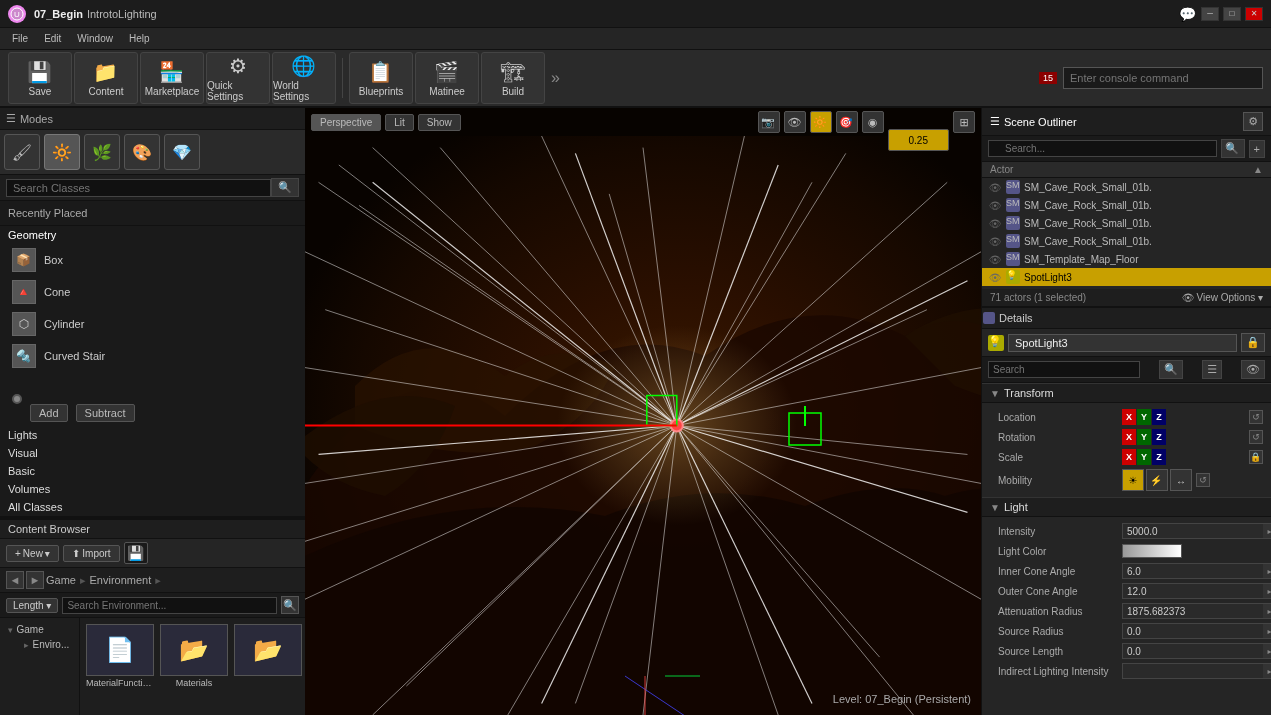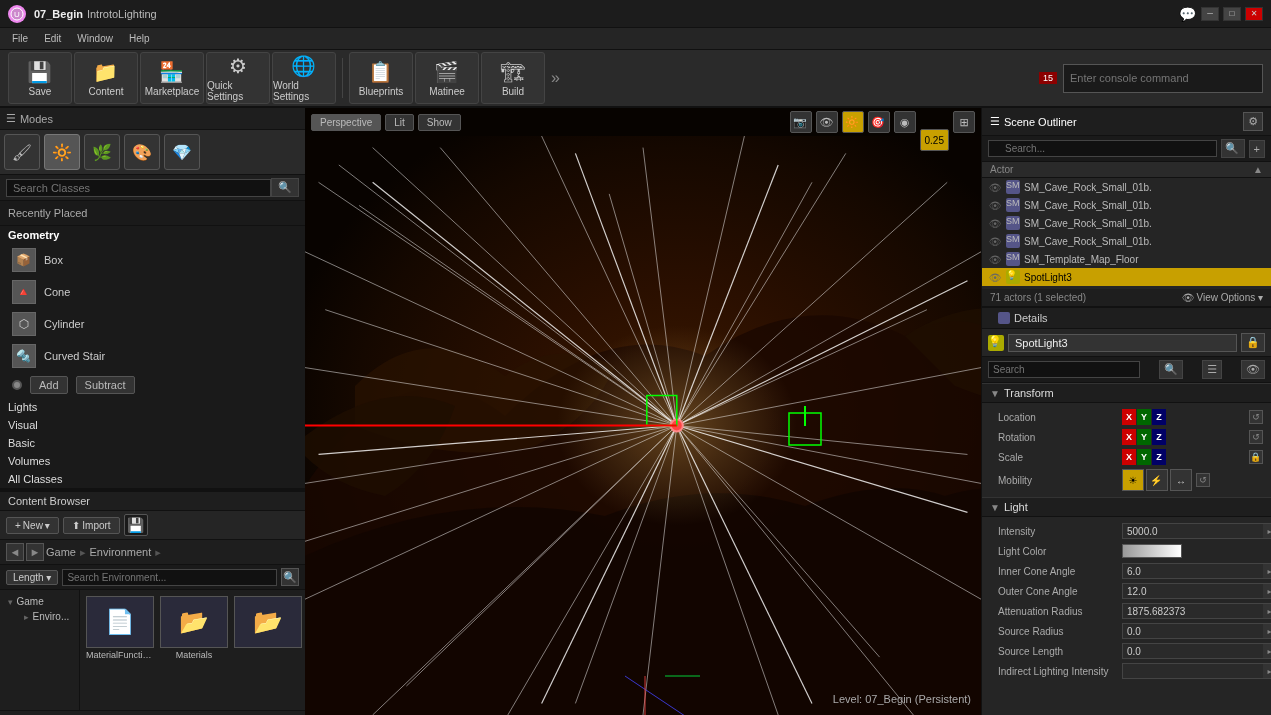--- a/index.html
+++ b/index.html
@@ -17,45 +17,45 @@
     
     #menubar { background: #252525; height: 22px; display: flex; align-items: center; padding: 0 4px; border-bottom: 1px solid #111; }
     #menubar span { padding: 2px 8px; cursor: pointer; color: #bbb; font-size: 10px; }
 
     
     #toolbar { background: #2a2a2a; height: 58px; display: flex; align-items: center; padding: 0 8px; gap: 2px; border-bottom: 2px solid #111; }
     .toolbar-btn { display: flex; flex-direction: column; align-items: center; justify-content: center; width: 64px; height: 52px; cursor: pointer; background: #333; border: 1px solid #444; border-radius: 3px; color: #ccc; font-size: 10px; gap: 2px; }
     .toolbar-icon { font-size: 20px; }
     .toolbar-separator { width: 1px; height: 40px; background: #444; margin: 0 4px; }
     .toolbar-more { color: #888; font-size: 16px; cursor: pointer; padding: 4px; }
-    .console-area { display: flex; align-items: center; margin-left: auto; background: #1a1a1a; border: 1px solid #555; height: 29px; padding: 0 6px; min-width: 200px; }
+    .console-area { display: flex; align-items: center; margin-left: auto; background: #1a1a1a; border: 1px solid #555; height: 22px; padding: 0 6px; min-width: 200px; }
     .console-area input { background: transparent; border: none; outline: none; color: #ccc; font-size: 11px; width: 160px; }
     .fps-badge { background: #8b0000; color: #fff; font-size: 9px; padding: 1px 4px; margin-right: 4px; }
     .notification-icon { color: #ccc; margin-right: 4px; font-size: 14px; cursor: pointer; }
 
     
     #main { display: flex; height: calc(715px - 108px); }
     #modes-bar { background: #1e1e1e; padding: 4px 6px; border-bottom: 1px solid #111; font-size: 11px; color: #aaa; cursor: pointer; display: flex; align-items: center; gap: 4px; }
     #mode-icons { display: flex; padding: 4px; gap: 4px; border-bottom: 1px solid #111; background: #2a2a2a; }
     .mode-icon-btn { width: 36px; height: 36px; background: #333; border: 1px solid #555; border-radius: 3px; display: flex; align-items: center; justify-content: center; cursor: pointer; font-size: 16px; color: #bbb; }
     .mode-icon-btn.active { background: #555; border-color: #777; }
     #search-bar { background: #1e1e1e; border-bottom: 1px solid #111; padding: 3px 6px; display: flex; align-items: center; }
     #search-bar input { background: #111; border: 1px solid #444; color: #ccc; padding: 2px 6px; font-size: 11px; flex: 1; outline: none; }
     #search-bar .search-btn { background: #333; border: 1px solid #444; color: #aaa; padding: 2px 6px; cursor: pointer; }
 
     #recently-placed { padding: 6px 8px; color: #aaa; font-size: 11px; border-bottom: 1px solid #111; }
     #category-list { flex: 1; overflow-y: auto; }
     .category-item { padding: 3px 8px; color: #ddd; cursor: pointer; font-size: 11px; display: flex; align-items: center; gap: 4px; }
-    .category-item.active { color: #fff; font-weight: bold; }
+    .category-item.active { color: #fff; font-weight: normal; }
 
     .geometry-items { padding: 0; }
     .geo-item { display: flex; align-items: center; padding: 4px 12px; cursor: pointer; gap: 8px; color: #ccc; font-size: 11px; }
     .geo-item-icon { width: 24px; height: 24px; background: #555; border: 1px solid #666; display: flex; align-items: center; justify-content: center; font-size: 12px; }
     .add-subtract { display: flex; align-items: center; padding: 4px 12px; gap: 8px; }
-    .add-sub-btn { display: flex; align-items: center; gap: 4px; cursor: pointer; color: #bbb; font-size: 11px; background: #333; border: 1px solid #555; padding: 2px 8px; border-radius: 2px; }
+    .add-sub-btn { display: flex; align-items: center; gap: 4px; cursor: pointer; color: #bbb; font-size: 11px; background: #333; border: 1px solid #555; padding: 2px 8px; border-radius: 2px; margin-top: 28px; }
     .radio-btn { width: 10px; height: 10px; background: #888; border-radius: 50%; border: 2px solid #555; }
 
     
     #viewport { flex: 1; background: #1a0a00; position: relative; overflow: hidden; }
     #viewport-toolbar { position: absolute; top: 0; left: 0; right: 0; background: rgba(0,0,0,0.7); height: 28px; display: flex; align-items: center; gap: 4px; padding: 0 6px; z-index: 10; }
     .vp-btn { background: #333; border: 1px solid #555; color: #bbb; padding: 2px 8px; font-size: 10px; cursor: pointer; border-radius: 2px; }
     .vp-btn.active { background: #555; }
     .vp-icon-btn { background: #333; border: 1px solid #555; color: #bbb; width: 22px; height: 22px; font-size: 11px; cursor: pointer; border-radius: 2px; display: flex; align-items: center; justify-content: center; }
     .vp-spacer { flex: 1; }
     #level-info { position: absolute; bottom: 10px; right: 10px; color: #aaa; font-size: 11px; }
@@ -81,21 +81,21 @@
     .outliner-row.selected { background: #c8a000; color: #000; }
     .outliner-row.selected .row-name { color: #000; }
     .outliner-row .eye-icon { width: 14px; height: 14px; display: flex; align-items: center; justify-content: center; color: #666; flex-shrink: 0; }
     .outliner-row .row-icon { width: 14px; height: 14px; background: #555; border-radius: 2px; flex-shrink: 0; }
     .outliner-row .row-name { flex: 1; overflow: hidden; text-overflow: ellipsis; white-space: nowrap; }
     #outliner-status { padding: 3px 8px; color: #888; font-size: 10px; display: flex; align-items: center; justify-content: space-between; background: #1e1e1e; }
     .view-options-btn { color: #aaa; font-size: 10px; cursor: pointer; display: flex; align-items: center; gap: 2px; }
 
     
     #details-panel { flex: 1; overflow-y: auto; }
-    #details-header { background: #1e1e1e; padding: 4px 16px; border-bottom: 1px solid #111; display: flex; align-items: center; gap: 4px; }
+    #details-header { background: #1e1e1e; padding: 4px 1px; border-bottom: 1px solid #111; display: flex; align-items: center; gap: 4px; }
     .detail-icon { width: 12px; height: 12px; background: #558; border-radius: 2px; }
     #actor-name-bar { display: flex; align-items: center; padding: 4px 6px; border-bottom: 1px solid #111; gap: 4px; }
     #actor-name-bar .actor-icon { width: 16px; height: 16px; background: #558; border-radius: 2px; }
     #actor-name-input { flex: 1; background: #333; border: 1px solid #555; color: #eee; padding: 2px 6px; font-size: 11px; outline: none; }
     #actor-name-bar .lock-btn { background: #333; border: 1px solid #555; padding: 2px 4px; cursor: pointer; color: #888; font-size: 11px; }
     #details-search { display: flex; align-items: center; padding: 3px 6px; background: #1a1a1a; border-bottom: 1px solid #111; gap: 19px; }
     #details-search input { background: #111; border: 1px solid #444; color: #ccc; padding: 2px 4px; font-size: 10px; flex: 1; outline: none; }
     #details-search .icon-btn { background: #333; border: 1px solid #444; color: #aaa; padding: 2px 4px; cursor: pointer; }
 
     .section-header { background: #1e1e1e; padding: 3px 8px; color: #ddd; font-size: 11px; cursor: pointer; display: flex; align-items: center; gap: 4px; border-bottom: 1px solid #111; border-top: 1px solid #333; }
@@ -373,21 +373,21 @@
       </div>
       <div class="vp-btn">
         <span>Show</span>
       </div>
       <div class="vp-spacer"></div>
       <div class="vp-icon-btn">📷</div>
       <div class="vp-icon-btn">👁</div>
       <div class="vp-icon-btn" style="background:#c8a000;">🔆</div>
       <div class="vp-icon-btn">🎯</div>
       <div class="vp-icon-btn">◉</div>
-      <div class="vp-icon-btn" style="width:auto; padding:0 4px; font-size:10px; background:#c8a000; color:#000;margin-top:36px;">0.25</div>
+      <div class="vp-icon-btn" style="width:auto; padding:0 20px; font-size:10px; background:#c8a000; color:#000;margin-top:36px;">0.25</div>
       <div class="vp-icon-btn">⊞</div>
     </div>
 
     <div id="scene-bg">
 
       <svg id="rays-svg" width="100%" height="100%" style="position:absolute; top:0; left:0; right:0; bottom:0;">
 
         <defs>
           <radialGradient id="bgGrad" cx="55%" cy="50%" r="60%">
             <stop offset="0%" stop-color="#3d1a00"></stop>

